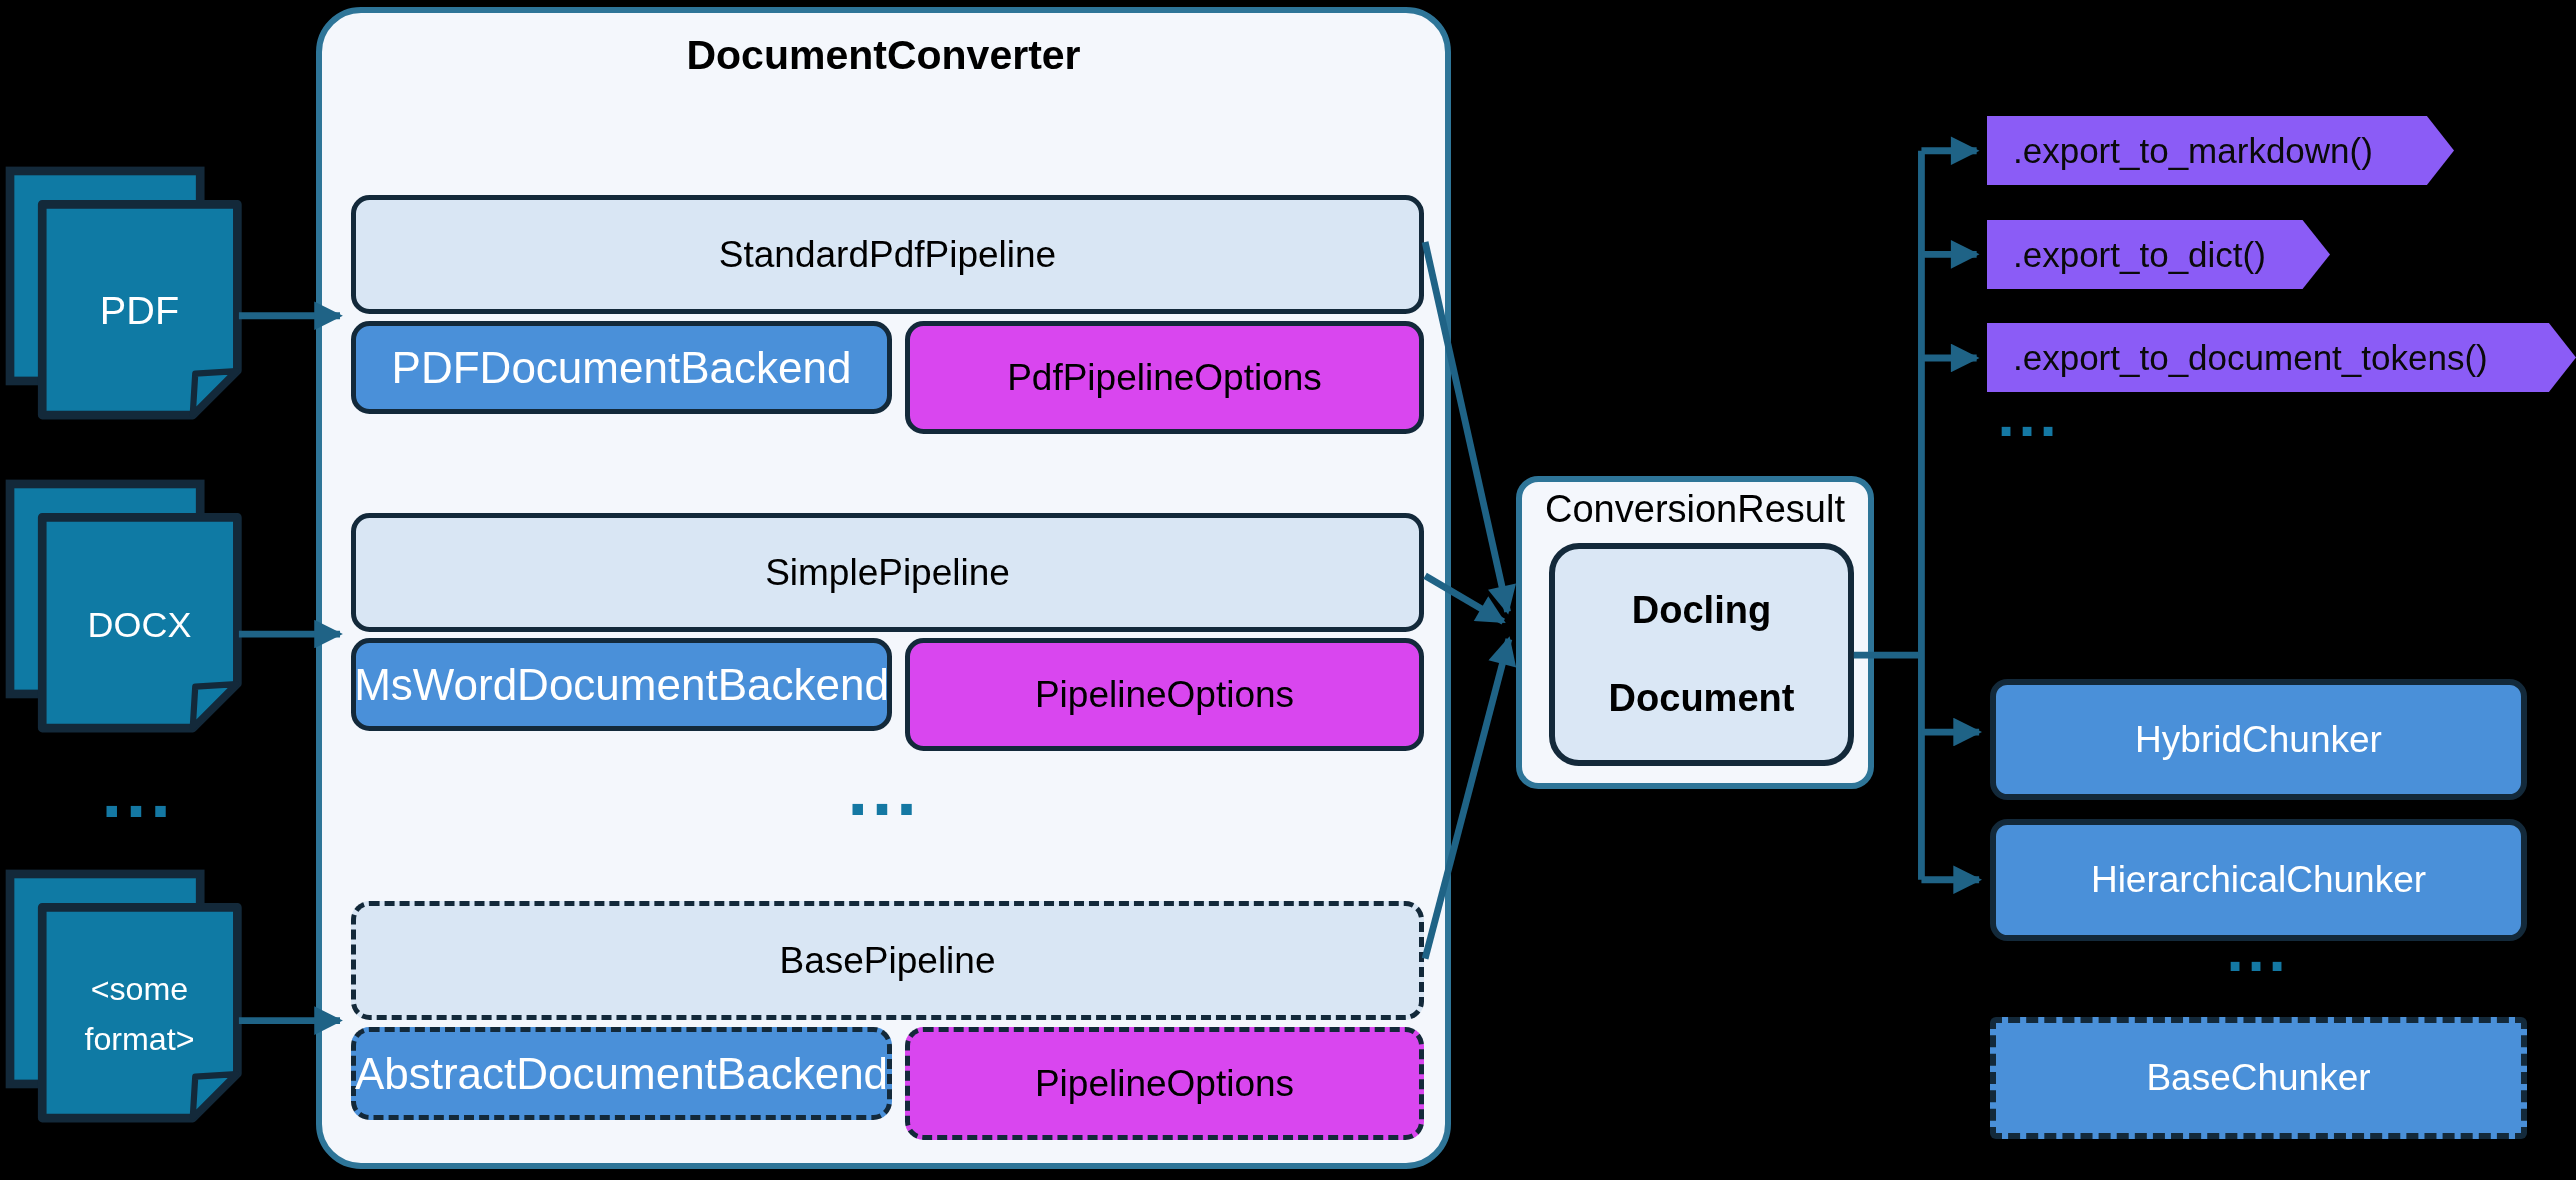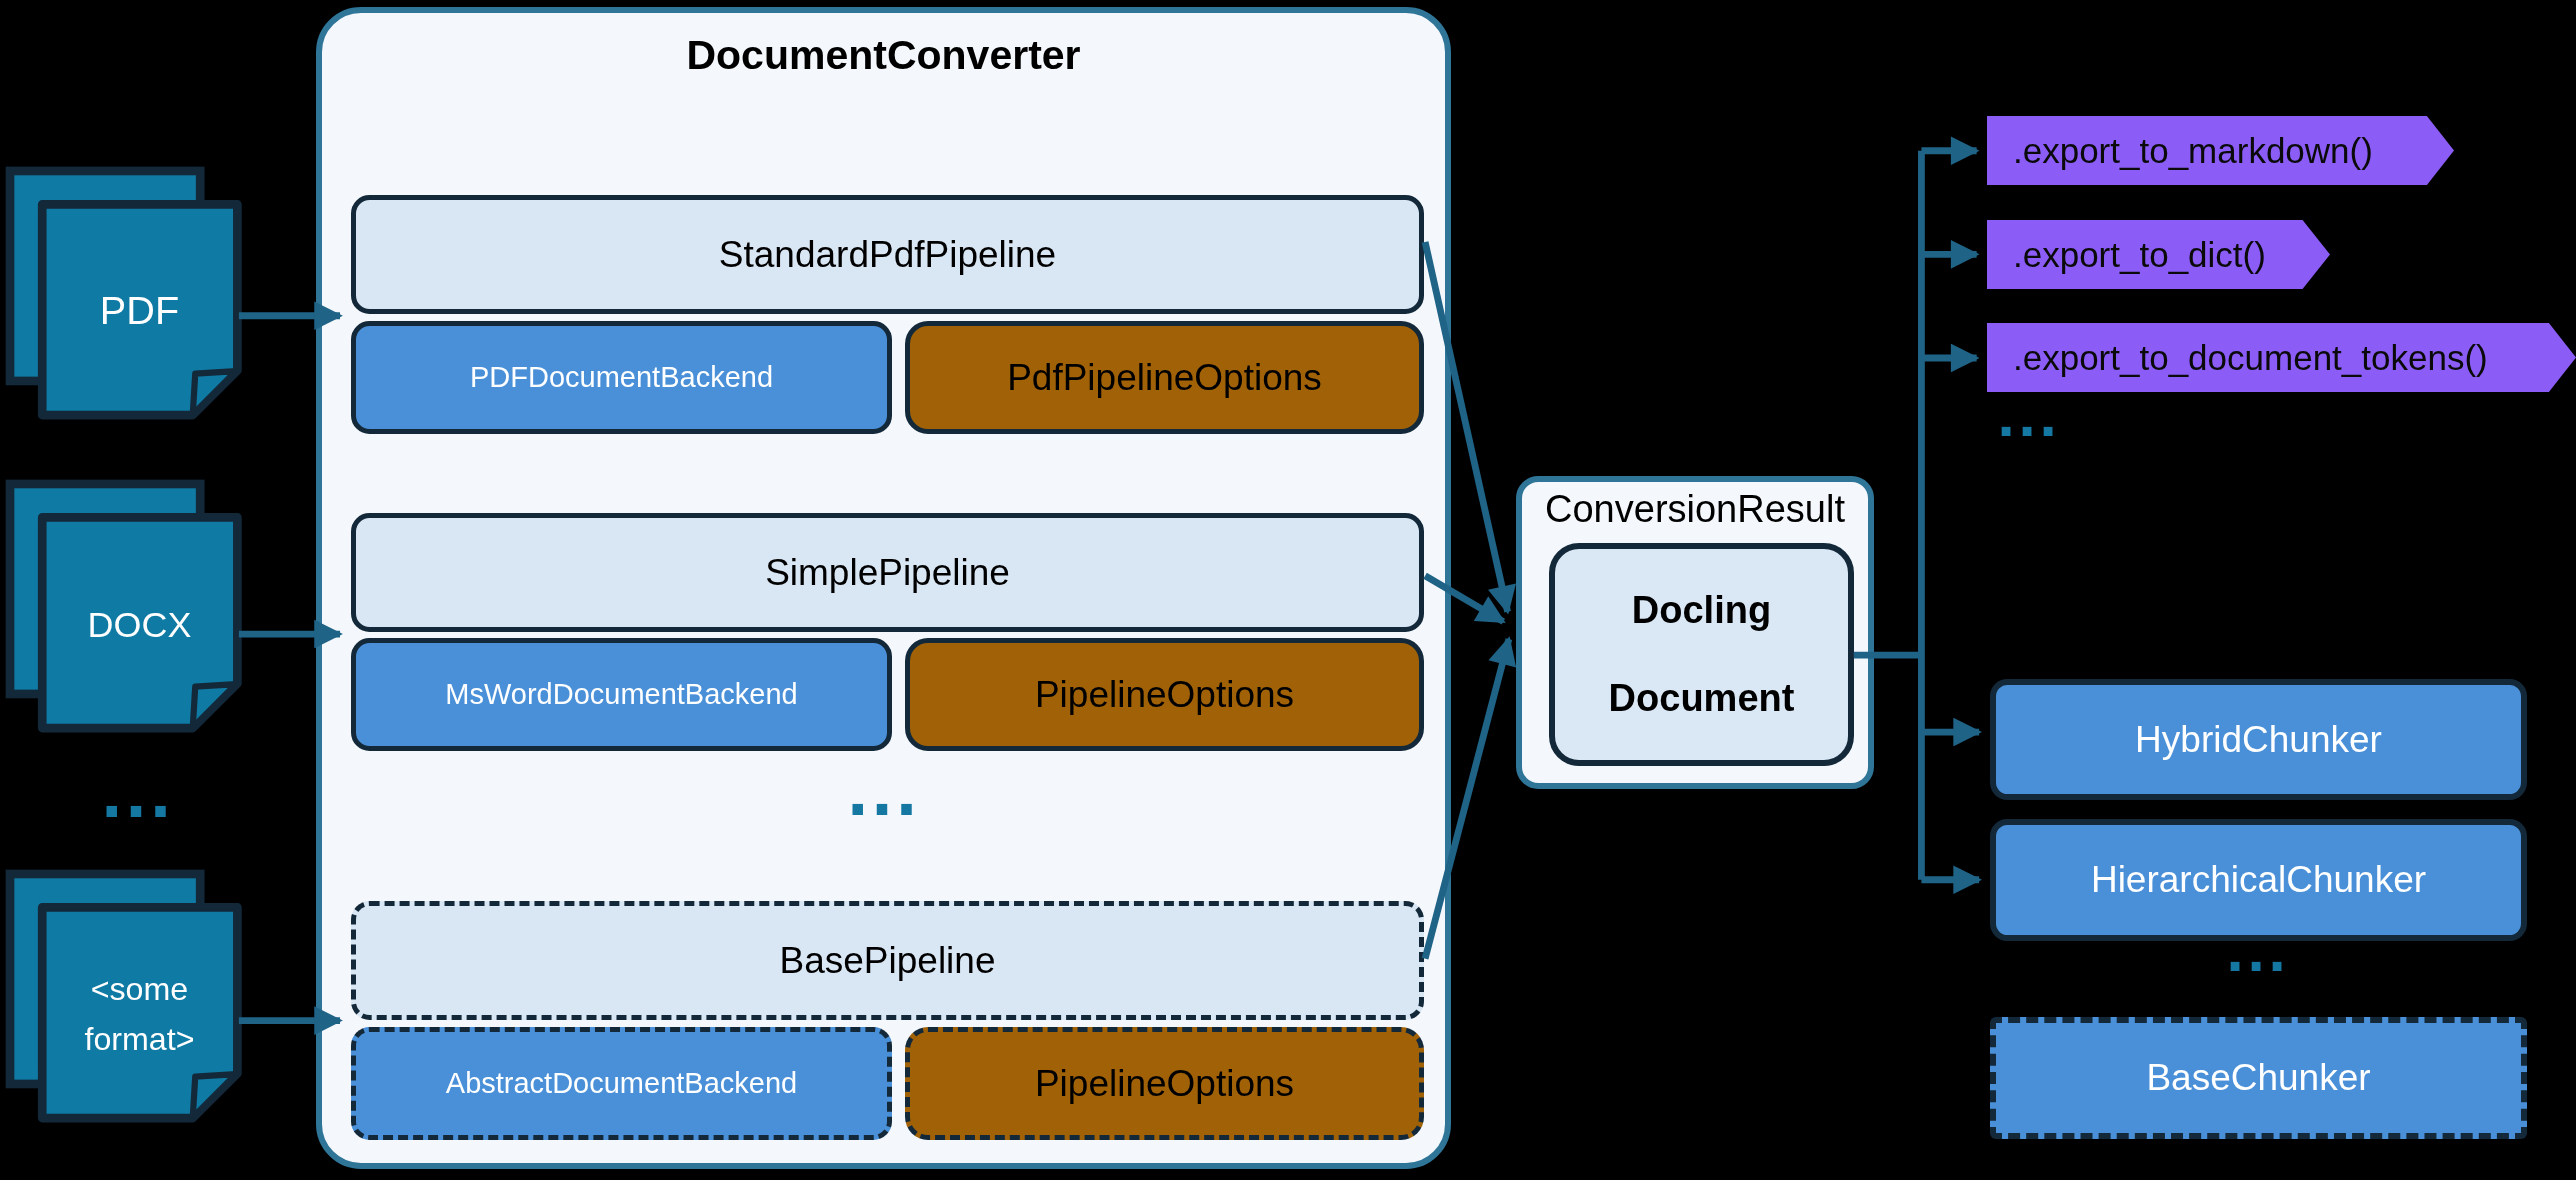--- a/index.html
+++ b/index.html
@@ -21,22 +21,22 @@
   }
   .converter-title{
     position:absolute;left:316px;top:32px;width:1135px;
     text-align:center;font-size:41px;font-weight:bold;color:#000;
   }
   .pipe,.backend,.options{
     position:absolute;display:flex;align-items:center;justify-content:center;
     border:5.6px solid #13293A;border-radius:18.6px;
   }
   .pipe{left:351px;width:1073px;height:119px;background:#D9E6F4;font-size:37px;color:#000;}
-  .backend{left:351px;width:541px;height:113px;background:#4A90D9;font-size:29px;color:#fff;}
-  .options{left:905px;width:519px;height:113px;background:#a16207;font-size:37px;color:#000;border-radius:23px;}
+  .backend{left:351px;width:541px;height:93px;background:#4A90D9;font-size:44px;color:#fff;}
+  .options{left:905px;width:519px;height:113px;background:#d946ef;font-size:37px;color:#000;}
   .dashed{border-style:dashed;}
   
   .dots{
     position:absolute;width:124px;text-align:center;
     font-size:74px;line-height:1;font-weight:bold;color:#1478A3;letter-spacing:3.7px;
   }
   
   .conv-result{
     position:absolute;left:1516px;top:476px;width:358px;height:313px;
     background:#F4F7FC;border:6.8px solid #2E7598;border-radius:22.3px;

